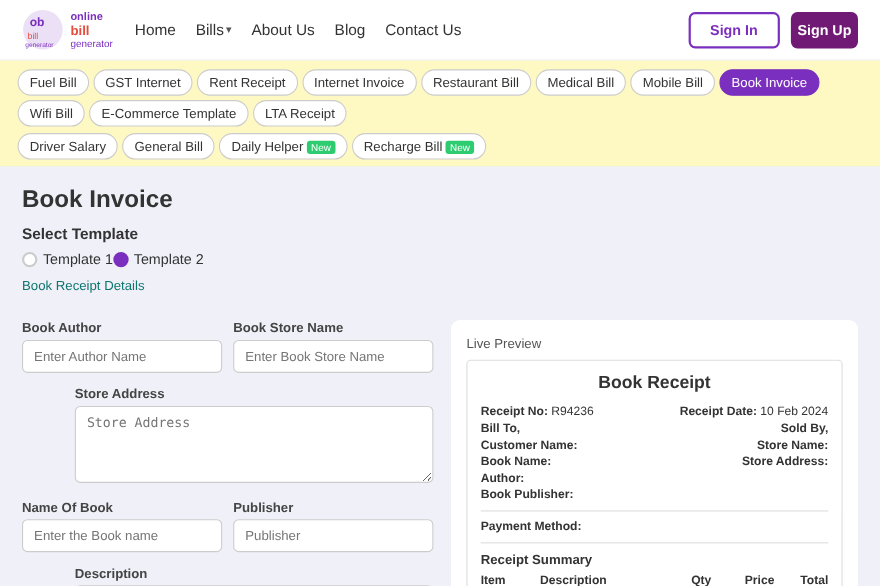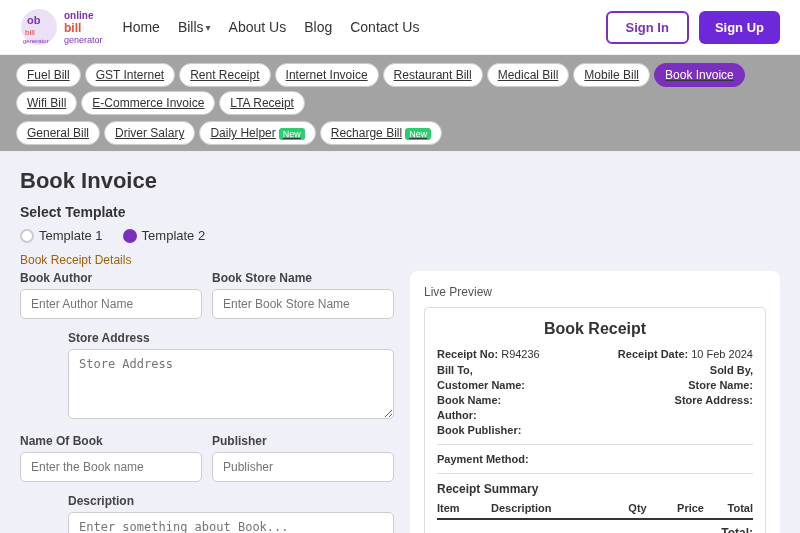--- a/index.html
+++ b/index.html
@@ -53,36 +53,35 @@
       padding: 7px 18px;
       border-radius: 6px;
       border: 2px solid #7b2fbe;
       background: #fff;
       color: #7b2fbe;
       font-weight: bold;
       cursor: pointer;
       font-size: 13px;
     }
     .btn-signup {
-      padding: 7px 16px;
+      padding: 7px 6px;
       border-radius: 6px;
       border: none;
-      background: #6d28d9;
+      background: #701a75;
       color: #fff;
       font-weight: bold;
       cursor: pointer;
       font-size: 13px;
     }
 
     
     .category-bar {
-      background: #a3a3a3;
+      background: #fef9c3;
       padding: 8px 16px 0 16px;
       border-bottom: 1px solid #eee;
-      text-decoration: underline;
     }
     .cat-row {
       display: flex;
       flex-wrap: wrap;
       gap: 4px;
       margin-bottom: 6px;
     }
     .cat-tag {
       padding: 4px 10px;
       border: 1px solid #ccc;
@@ -120,21 +119,20 @@
       margin-bottom: 10px;
     }
     .select-template-label {
       font-size: 14px;
       font-weight: 600;
       margin-bottom: 8px;
       color: #333;
     }
     .template-options {
       display: flex;
-      gap: 20px;
       margin-bottom: 10px;
       align-items: center;
     }
     .template-option {
       display: flex;
       align-items: center;
       gap: 5px;
       font-size: 13px;
       cursor: pointer;
     }
@@ -145,22 +143,22 @@
       border: 2px solid #ccc;
       background: #fff;
       display: inline-block;
     }
     .radio-circle.selected {
       border-color: #7b2fbe;
       background: #7b2fbe;
     }
     .receipt-details-label {
       font-size: 12px;
-      color: #a16207;
-      margin-bottom: 4px;
+      color: #0f766e;
+      margin-bottom: 24px;
     }
 
     
     .two-col {
       display: flex;
       gap: 16px;
     }
     .form-section {
       flex: 1;
       min-width: 0;
@@ -323,26 +321,26 @@
   <div class="cat-row" id="cat-row1">
       <span class="cat-tag">Fuel Bill</span>
       <span class="cat-tag">GST Internet</span>
       <span class="cat-tag">Rent Receipt</span>
       <span class="cat-tag">Internet Invoice</span>
       <span class="cat-tag">Restaurant Bill</span>
       <span class="cat-tag">Medical Bill</span>
       <span class="cat-tag">Mobile Bill</span>
       <span class="cat-tag active">Book Invoice</span>
       <span class="cat-tag">Wifi Bill</span>
-      <span class="cat-tag">E-Commerce Invoice</span>
+      <span class="cat-tag">E-Commerce Template</span>
       <span class="cat-tag">LTA Receipt</span>
     </div>
   <div class="cat-row" id="cat-row2">
+      <span class="cat-tag">Driver Salary</span>
       <span class="cat-tag">General Bill</span>
-      <span class="cat-tag">Driver Salary</span>
       <span class="cat-tag">Daily Helper<span class="badge-new">New</span></span>
       <span class="cat-tag">Recharge Bill<span class="badge-new">New</span></span>
     </div>
 </div>
 
 <div class="main-content">
   <h1 class="page-title">Book Invoice</h1>
 
   <div class="select-template-label">Select Template</div>
 

